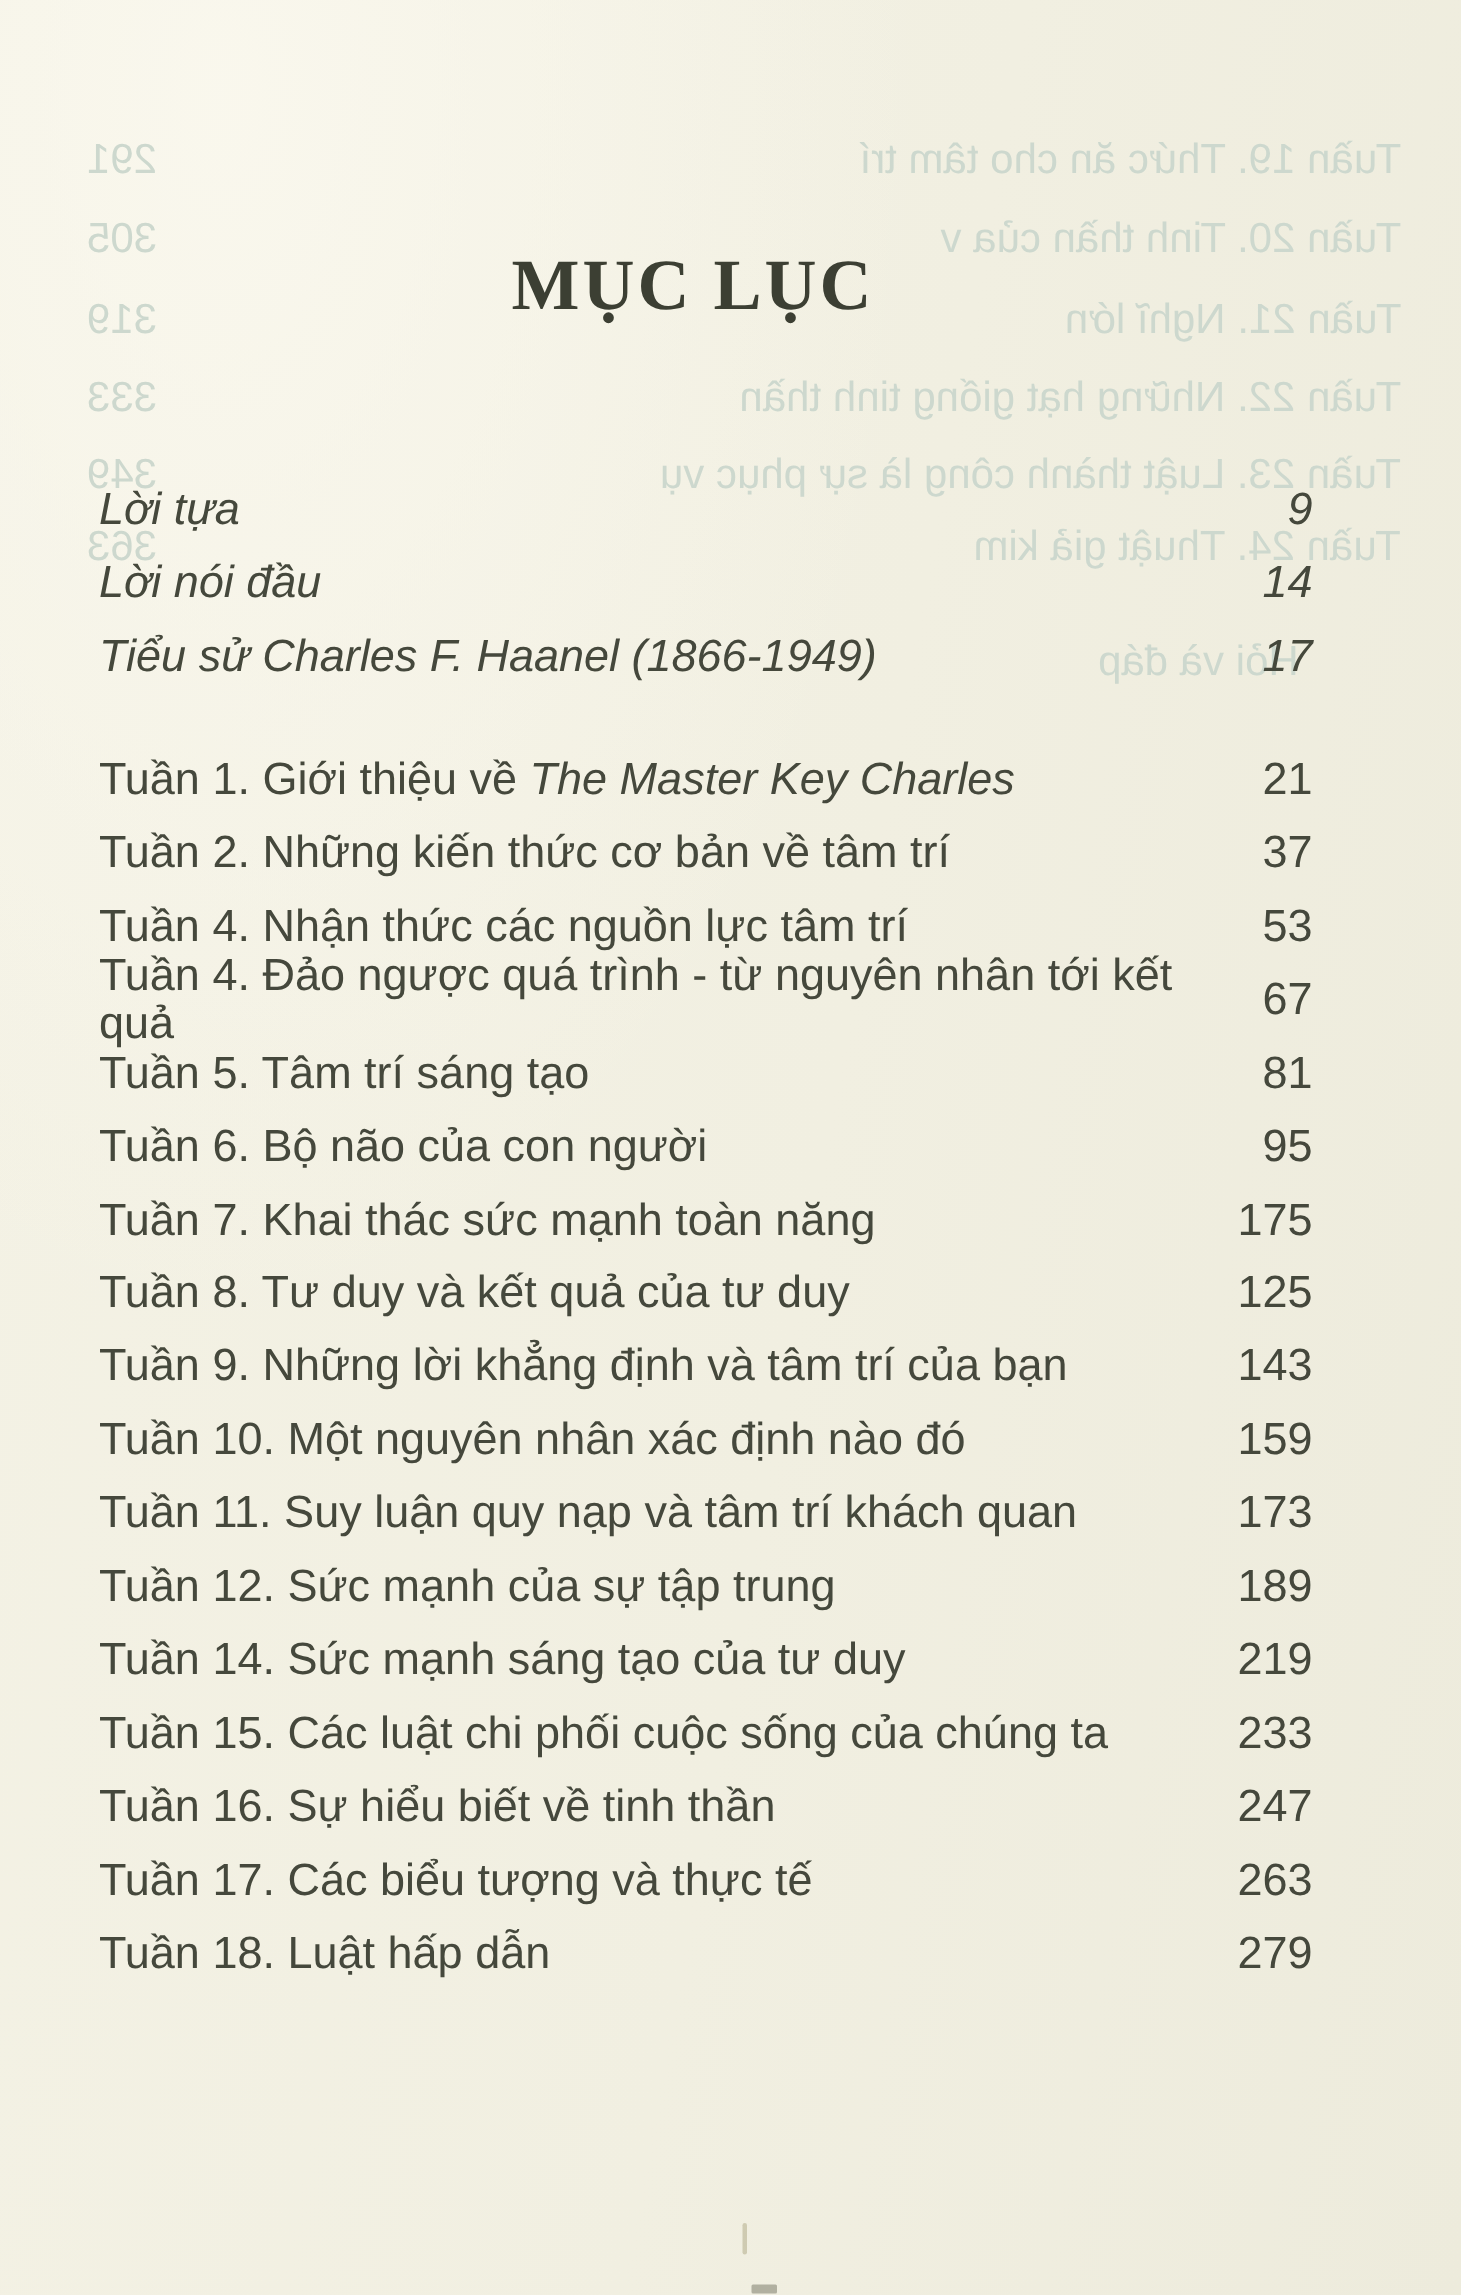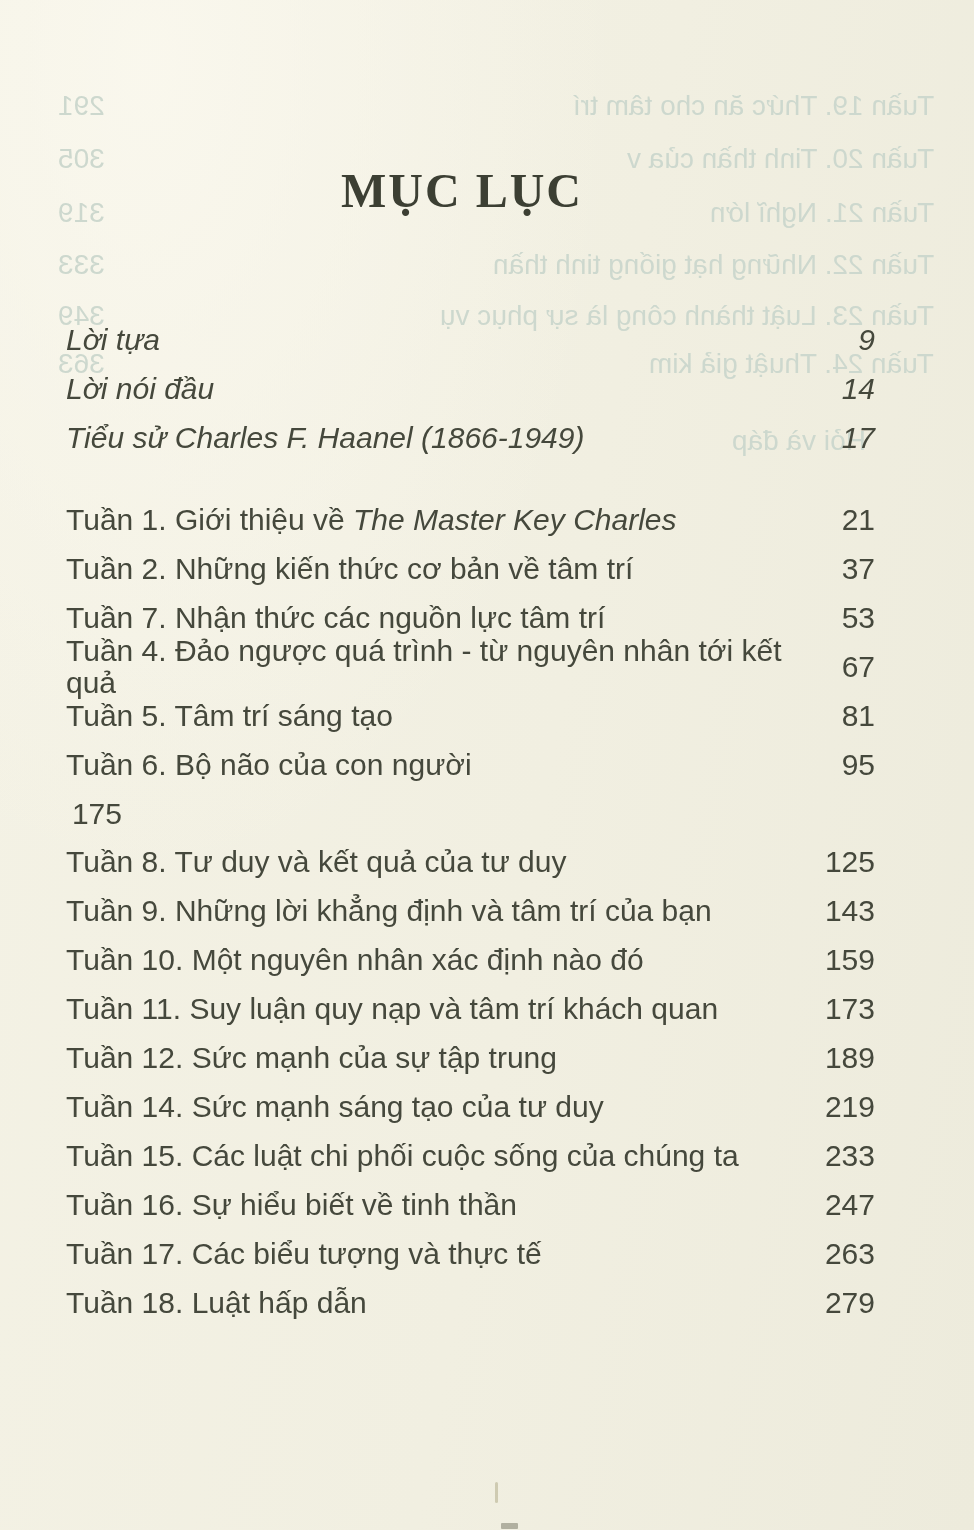--- a/index.html
+++ b/index.html
@@ -118,36 +118,37 @@
 <div class="toc-block chapter-list">
   <div class="toc-row">
     <span class="toc-title"><span>Tuần 1. Giới thiệu về </span><span class="it">The Master Key Charles</span></span>
     <span class="toc-page">21</span>
   </div>
   <div class="toc-row">
     <span class="toc-title"><span>Tuần 2. Những kiến thức cơ bản về tâm trí</span><span class="it"></span></span>
     <span class="toc-page">37</span>
   </div>
   <div class="toc-row">
-    <span class="toc-title"><span>Tuần 7. Nhận thức các nguồn lực tâm trí</span><span class="it"></span></span>
+    <span class="toc-title"><span>Tuần 4. Nhận thức các nguồn lực tâm trí</span><span class="it"></span></span>
     <span class="toc-page">53</span>
   </div>
   <div class="toc-row">
     <span class="toc-title"><span>Tuần 4. Đảo ngược quá trình - từ nguyên nhân tới kết quả</span><span class="it"></span></span>
     <span class="toc-page">67</span>
   </div>
   <div class="toc-row">
     <span class="toc-title"><span>Tuần 5. Tâm trí sáng tạo</span><span class="it"></span></span>
     <span class="toc-page">81</span>
   </div>
   <div class="toc-row">
     <span class="toc-title"><span>Tuần 6. Bộ não của con người</span><span class="it"></span></span>
     <span class="toc-page">95</span>
   </div>
   <div class="toc-row">
+    <span class="toc-title"><span>Tuần 7. Khai thác sức mạnh toàn năng</span><span class="it"></span></span>
     <span class="toc-page">175</span>
   </div>
   <div class="toc-row">
     <span class="toc-title"><span>Tuần 8. Tư duy và kết quả của tư duy</span><span class="it"></span></span>
     <span class="toc-page">125</span>
   </div>
   <div class="toc-row">
     <span class="toc-title"><span>Tuần 9. Những lời khẳng định và tâm trí của bạn</span><span class="it"></span></span>
     <span class="toc-page">143</span>
   </div>

